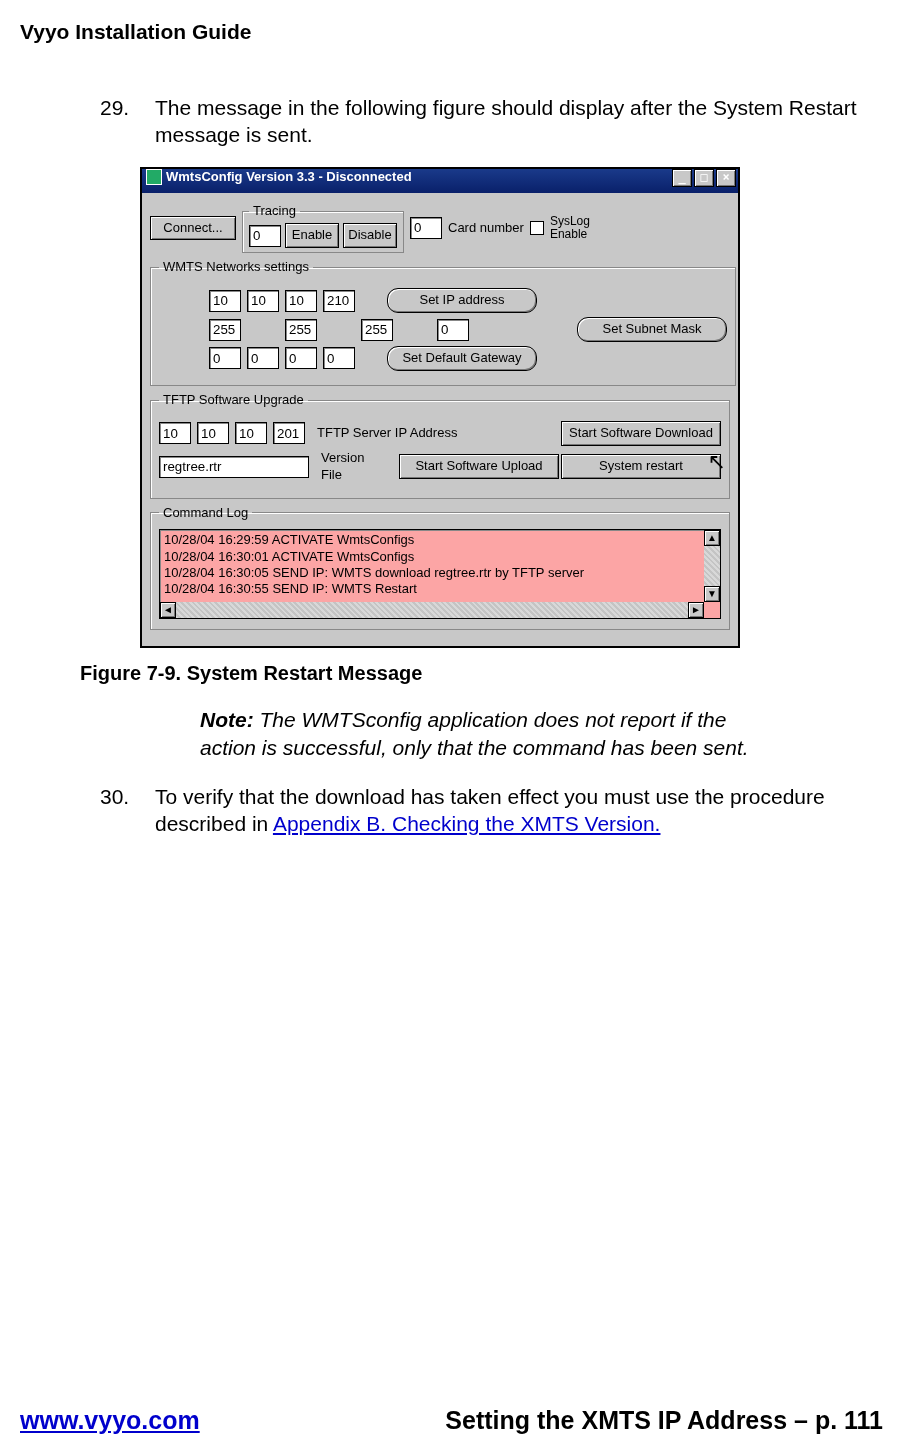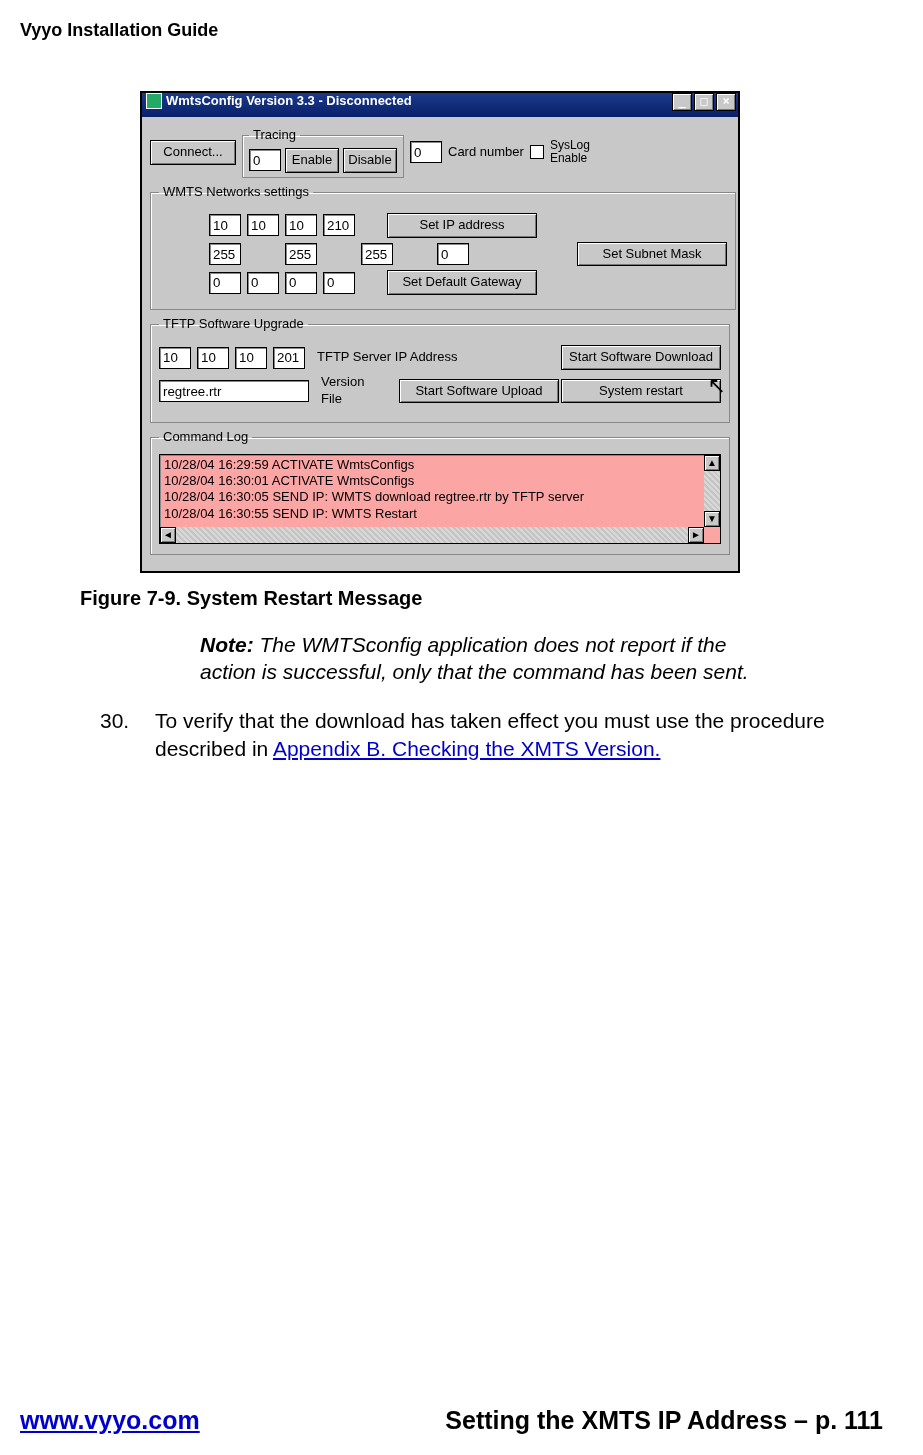--- a/index.html
+++ b/index.html
@@ -1,18 +1,18 @@
 <!DOCTYPE html>
 <html><head>
 <meta charset="utf-8">
 <style>
   * { box-sizing: border-box; margin: 0; padding: 0; }
   html, body { width: 923px; height: 1455px; background: #fff; font-family: Arial, Helvetica, sans-serif; color: #000; }
   .page { position: relative; width: 923px; height: 1455px; padding: 20px 40px 20px 20px; }
-  .hdr { font-weight: bold; font-size: 18px; margin-bottom: 50px; }
+  .hdr { font-weight: bold; font-size: 21px; margin-bottom: 50px; }
   .body { margin-left: 80px; width: 760px; font-size: 21px; line-height: 1.3; }
   .step { display: flex; margin-bottom: 18px; }
   .step .num { width: 55px; flex: none; }
   .step .txt { flex: 1; }
   .figure-wrap { margin: 0 0 12px 40px; }
   .figcap { font-weight: bold; font-size: 20px; margin: 6px 0 20px -20px; }
   .note { margin: 0 0 22px 100px; font-style: italic; font-size: 21px; line-height: 1.3; width: 560px; }
   .note b { font-style: italic; }
   .link { color: #0000cc; text-decoration: underline; }
   .footer { position: absolute; bottom: 20px; left: 20px; right: 40px; display: flex; justify-content: space-between; font-size: 25px; font-weight: bold; }
@@ -20,40 +20,44 @@
 
   
   .dlg { width: 600px; background: #c8c8c8; border: 2px solid #000; font-family: "MS Sans Serif", Tahoma, Arial; font-size: 13px; color: #000; }
   .titlebar { display: flex; align-items: flex-start; background: linear-gradient(#1a3a8a,#09206a); color: #fff; height: 24px; padding: 0 2px 0 4px; font-weight: bold; }
   .titlebar .ico { width: 16px; height: 16px; margin-right: 4px; background: #2a6; border: 1px solid #fff; }
   .titlebar .spacer { flex: 1; }
   .winbtn { width: 20px; height: 18px; margin-left: 2px; background: #c8c8c8; border: 1px solid #000; box-shadow: inset 1px 1px #fff, inset -1px -1px #777; display: flex; align-items: center; justify-content: center; font-family: monospace; font-size: 12px; font-weight: bold; }
   .dlg-body { padding: 6px 8px 10px 8px; }
   .row { display: flex; align-items: center; gap: 6px; margin: 4px 0; }
   .btn { background: #c8c8c8; border: 1px solid #000; box-shadow: inset 1px 1px #fff, inset -1px -1px #777; padding: 3px 4px; text-align: center; }
-  .btn-w { width: 150px; }
+  .btn-w { width: 150px; border-radius: 11px; }
   .inp { background: #fff; border: 1px solid #000; box-shadow: inset 1px 1px #888; padding: 2px 3px; height: 22px; }
   .small { width: 32px; }
   fieldset.grp { border: 1px solid #888; box-shadow: inset 1px 1px #fff; margin: 6px 0; padding: 8px 8px 10px 8px; }
   fieldset.grp > legend { padding: 0 4px; font-size: 13px; }
   .chk { width: 14px; height: 14px; background: #fff; border: 1px solid #000; display: inline-block; }
   .log { position: relative; background: #fca5a5; border: 1px solid #000; box-shadow: inset 1px 1px #888; height: 90px; overflow: hidden; padding: 2px 18px 16px 4px; font-size: 13px; line-height: 1.25; }
   .scroll-v { position: absolute; right: 0; top: 0; bottom: 16px; width: 16px; background: #c8c8c8; display: flex; flex-direction: column; }
   .scroll-h { position: absolute; left: 0; right: 16px; bottom: 0; height: 16px; background: #c8c8c8; display: flex; }
   .sbtn { width: 16px; height: 16px; background: #c8c8c8; border: 1px solid #000; box-shadow: inset 1px 1px #fff, inset -1px -1px #777; display: flex; align-items: center; justify-content: center; font-size: 10px; }
   .strack { flex: 1; background: repeating-linear-gradient(45deg,#d8d8d8,#d8d8d8 2px,#c4c4c4 2px,#c4c4c4 4px); }
   .cursor { position: absolute; font-size: 22px; right: 12px; bottom: 170px; pointer-events: none; }
 </style>
 </head>
 <body>
 
 <div class="page">
   <div class="hdr">Vyyo Installation Guide</div>
 
   <div class="body">
+    <div class="step">
+      <div class="num">29.</div>
+      <div class="txt">The message in the following figure should display after the System Restart message is sent.</div>
+    </div>
 
     <div class="figure-wrap">
 
       <div class="dlg" style="position:relative;">
         <div class="titlebar">
           <span class="ico"></span>
           <span>WmtsConfig Version 3.3 - Disconnected</span>
           <span class="spacer"></span>
           <span class="winbtn">_</span>
           <span class="winbtn">□</span>

